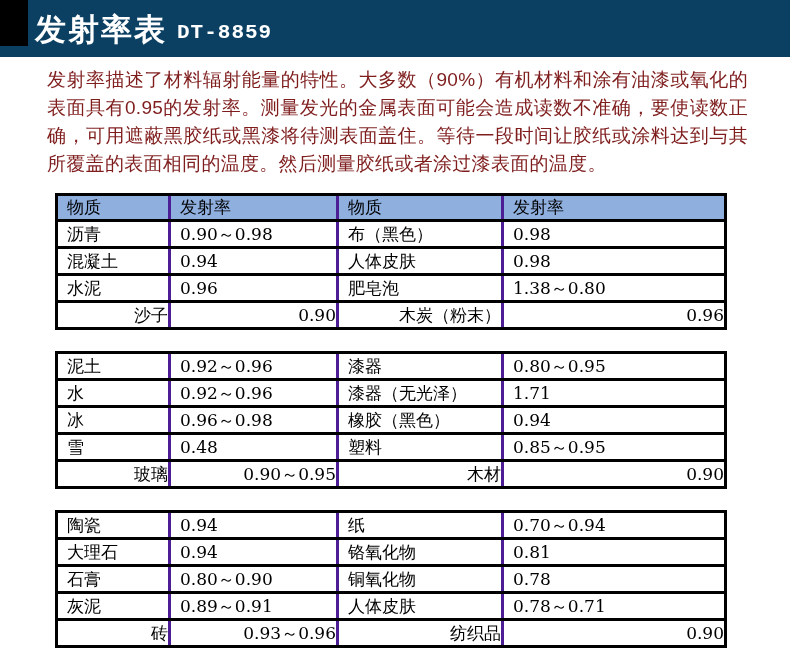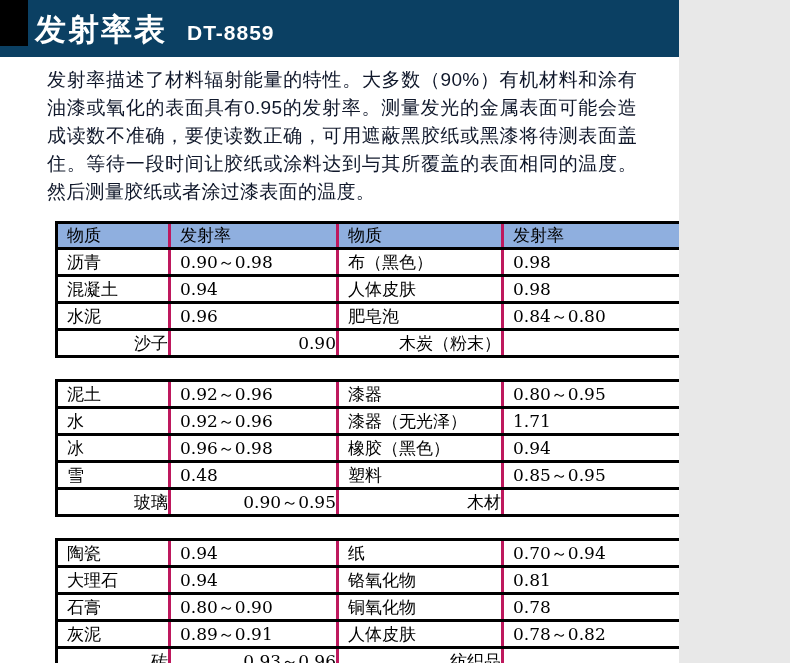--- a/index.html
+++ b/index.html
@@ -1,18 +1,18 @@
 <!DOCTYPE html>
 <html><head>
 <meta charset="utf-8">
 <style>
   html,body{margin:0;padding:0;background:#e8e8e8;}
   .page{
     position:relative;
-    width:679px;height:663px;
+    width:790px;height:663px;
     background:#ffffff;
     overflow:hidden;
     font-family:"Liberation Sans",sans-serif;
   }
   
   .topbar{
     position:relative;
     width:790px;height:57px;
     background:#0b4063;
     display:flex;align-items:center;
@@ -28,28 +28,29 @@
     margin:0;
     color:#ffffff;
     font-size:31px;
     font-weight:bold;
     letter-spacing:2px;
   }
   .model{
     color:#ffffff;
     font-size:21px;
     font-weight:bold;
-    margin-left:20px;
+    margin-left:10px;
     margin-top:6px;
     letter-spacing:1px;
+    font-family:Liberation Mono, monospace;
   }
   
   .intro{
     margin:9px 42px 0 47px;
-    color:#0f172a;
+    color:#7f1d1d;
     font-size:19px;
     line-height:28px;
     text-align:justify;
     letter-spacing:0.3px;
   }
   
   .etable{
     margin:15px 0 0 55px;
     width:672px;
   }
@@ -60,21 +61,21 @@
     background:#ffffff;
   }
   .tblock + .tblock{margin-top:21px;}
   .row{
     display:flex;
     border-bottom:3px solid #000000;
   }
   .tblock .row:last-child{border-bottom:none;text-align:right;}
   .row > div{
     box-sizing:border-box;
-    border-right:3px solid #be185d;
+    border-right:3px solid #4c1d95;
     padding-left:9px;
     font-family:"DejaVu Serif",serif;
     font-size:17px;
     color:#000000;
     line-height:24px;
     height:24px;
     white-space:nowrap;
     overflow:hidden;
   }
   .row > div:last-child{border-right:none;}
@@ -123,21 +124,21 @@
             <div class="c1">混凝土</div>
             <div class="c2">0.94</div>
             <div class="c3">人体皮肤</div>
             <div class="c4">0.98</div>
           </div>
 
           <div class="row">
             <div class="c1">水泥</div>
             <div class="c2">0.96</div>
             <div class="c3">肥皂泡</div>
-            <div class="c4">0.84～0.80</div>
+            <div class="c4">1.38～0.80</div>
           </div>
 
           <div class="row">
             <div class="c1">沙子</div>
             <div class="c2">0.90</div>
             <div class="c3">木炭（粉末）</div>
             <div class="c4">0.96</div>
           </div>
         </div>
     </div>
@@ -203,21 +204,21 @@
             <div class="c1">石膏</div>
             <div class="c2">0.80～0.90</div>
             <div class="c3">铜氧化物</div>
             <div class="c4">0.78</div>
           </div>
 
           <div class="row">
             <div class="c1">灰泥</div>
             <div class="c2">0.89～0.91</div>
             <div class="c3">人体皮肤</div>
-            <div class="c4">0.78～0.82</div>
+            <div class="c4">0.78～0.71</div>
           </div>
 
           <div class="row">
             <div class="c1">砖</div>
             <div class="c2">0.93～0.96</div>
             <div class="c3">纺织品</div>
             <div class="c4">0.90</div>
           </div>
         </div>
     </div>

